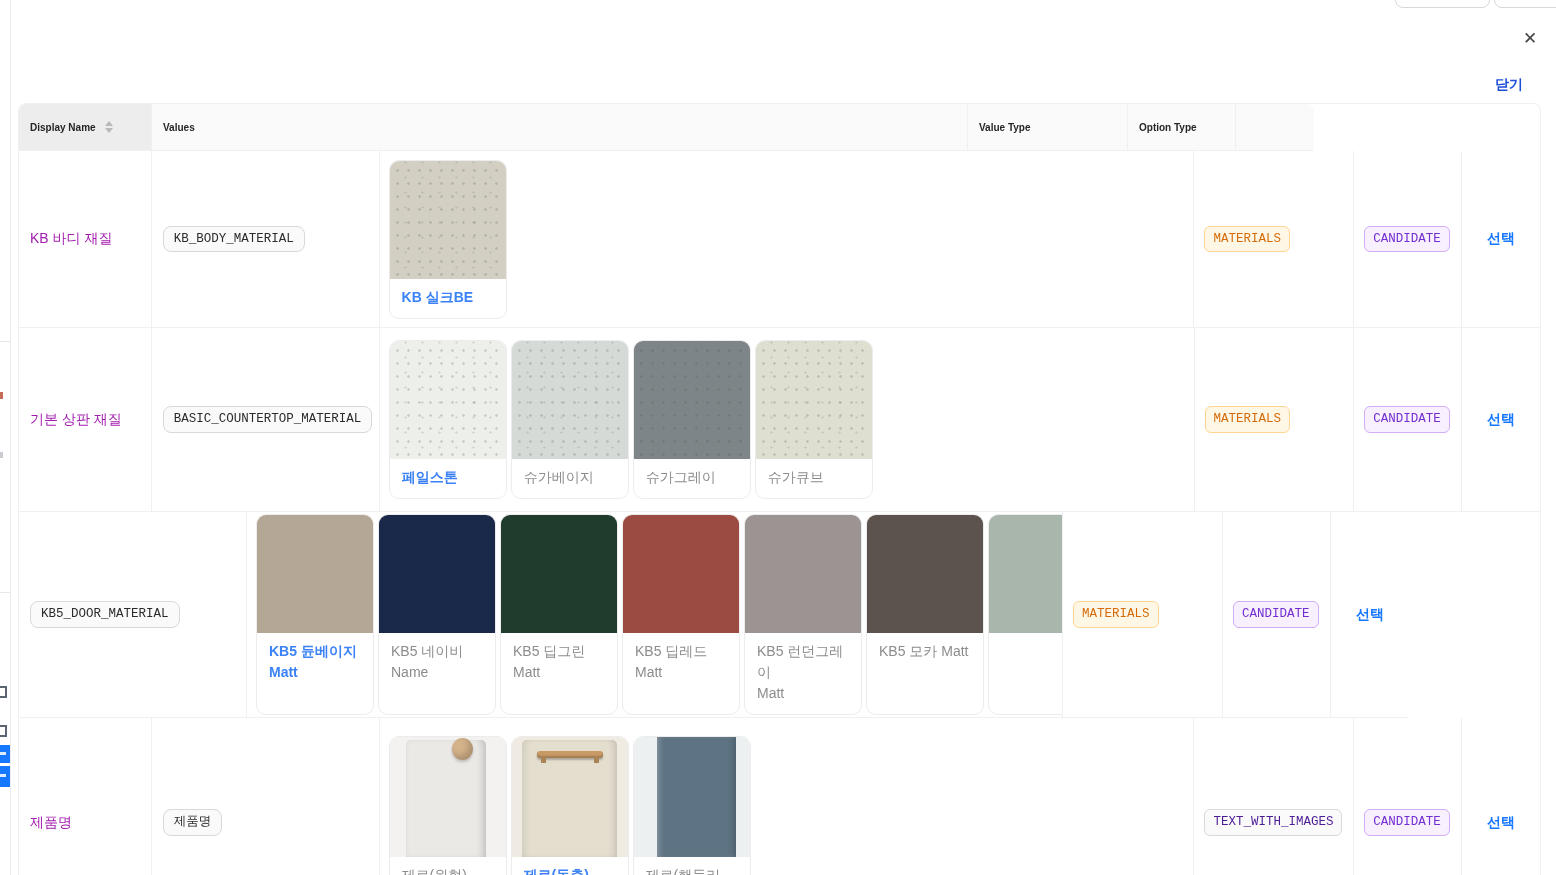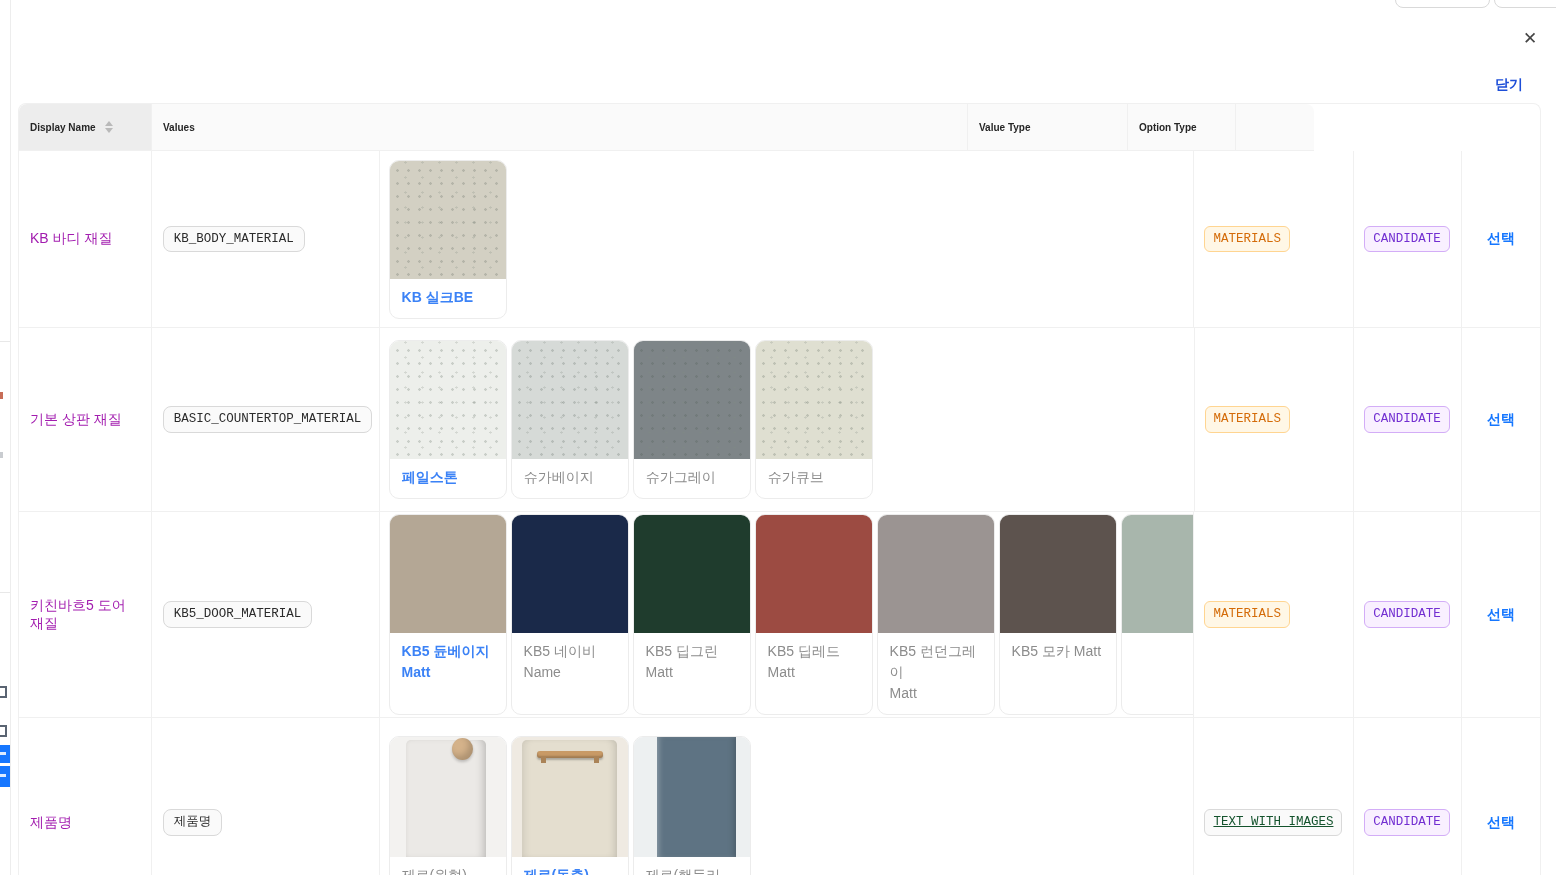--- a/index.html
+++ b/index.html
@@ -62,21 +62,21 @@
   .r4 .td.c3 { align-items:flex-start; padding-top:18px; }
 
   .code-tag { display:inline-block; font-family:"Liberation Mono","DejaVu Sans Mono",monospace;
     font-size:12.5px; line-height:1; padding:6px 10px; background:#fafafa;
     border:1px solid #d9d9d9; border-radius:8px; color:#2b2b2b; white-space:nowrap; }
 
   .badge { display:inline-block; font-family:"Liberation Mono","DejaVu Sans Mono",monospace;
     font-size:12.5px; line-height:1; padding:6px 8px; border-radius:6px; white-space:nowrap; }
   .badge.orange { color:#d46b08; background:#fff7e6; border:1px solid #ffd591; }
   .badge.purple { color:#722ed1; background:#f9f0ff; border:1px solid #d3adf7; }
-  .badge.gray   { color:#14532d; background:#fafafa; border:1px solid #d9d9d9;text-decoration:underline; }
+  .badge.gray   { color:#4c1d95; background:#fafafa; border:1px solid #d9d9d9; }
 
   .select-link { color:#1677ff; font-weight:700; font-size:14px; cursor:pointer; }
 
   
   .cards { display:flex; gap:4px; }
   .card { width:118px; flex:0 0 118px; background:#fff; border:1px solid #ececec;
     border-radius:10px; overflow:hidden; cursor:pointer; }
   .card .img { height:118px; position:relative; }
   .card .lbl { padding:8px 12px 10px 12px; font-size:14px; line-height:21px;
     color:#8c8c8c; white-space:pre-line; }
@@ -206,21 +206,20 @@
     </div>
     <div class="td c5">
       <span class="badge purple">CANDIDATE</span>
     </div>
     <div class="td c6">
       <span class="select-link">선택</span>
     </div>
   </div>
 
   <div class="tr r3">
-    <div class="td c1">키친바흐5 도어 재질</div>
     <div class="td c2">
       <span class="code-tag">KB5_DOOR_MATERIAL</span>
     </div>
     <div class="td c3">
       <div class="cards">
         <div class="card selected">
           <div class="img" style="background: rgb(180, 167, 149);"></div>
           <div class="lbl">KB5 듄베이지
 Matt</div>
         </div>

